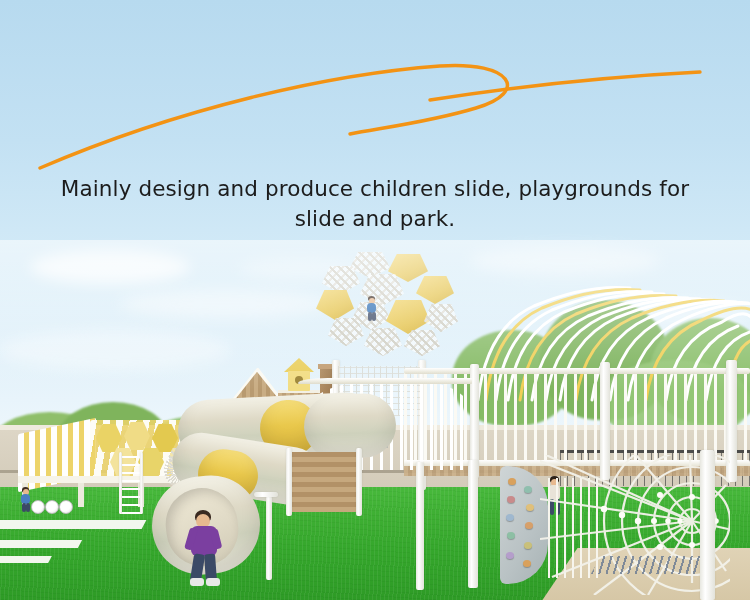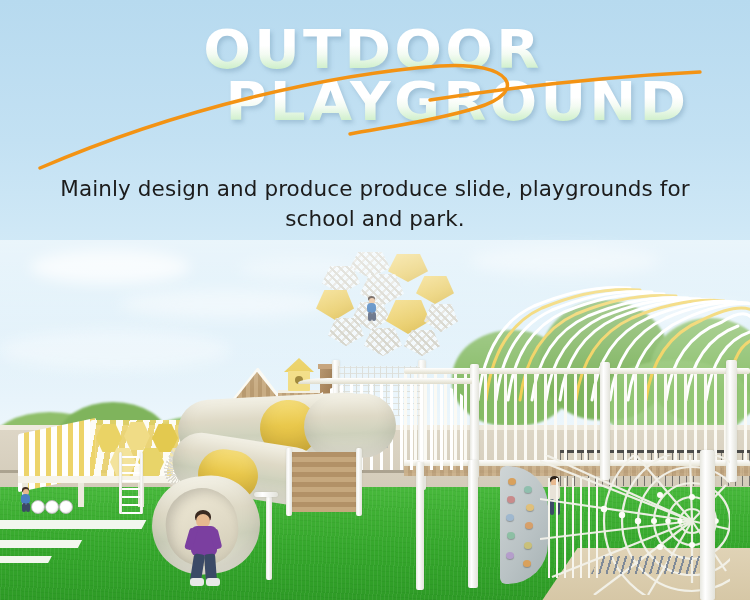--- a/index.html
+++ b/index.html
@@ -439,21 +439,17 @@
   </div>
 
   <div id="header">
 
     <svg id="swoosh" viewBox="0 0 750 250">
       <path d="M40 168 C 180 108, 330 74, 440 66 C 512 61, 530 92, 476 108
                C 430 122, 380 128, 350 134" fill="none" stroke="#f39314" stroke-width="3.4" stroke-linecap="round"></path>
       <path d="M430 100 C 520 86, 620 76, 700 72" fill="none" stroke="#f39314" stroke-width="3.4" stroke-linecap="round"></path>
     </svg>
 
-    <div id="title-wrap">
-      <div class="tline" id="title-l1">OUTDOOR</div>
-      <div class="tline" id="title-l2">PLAYGROUND</div>
-    </div>
-
-    <div id="subtitle">Mainly design and produce produce slide, playgrounds for school and park.</div>
+
+    <div id="subtitle">Mainly design and produce children slide, playgrounds for slide and park.</div>
   </div>
 
 </div>
 
 </body></html>

